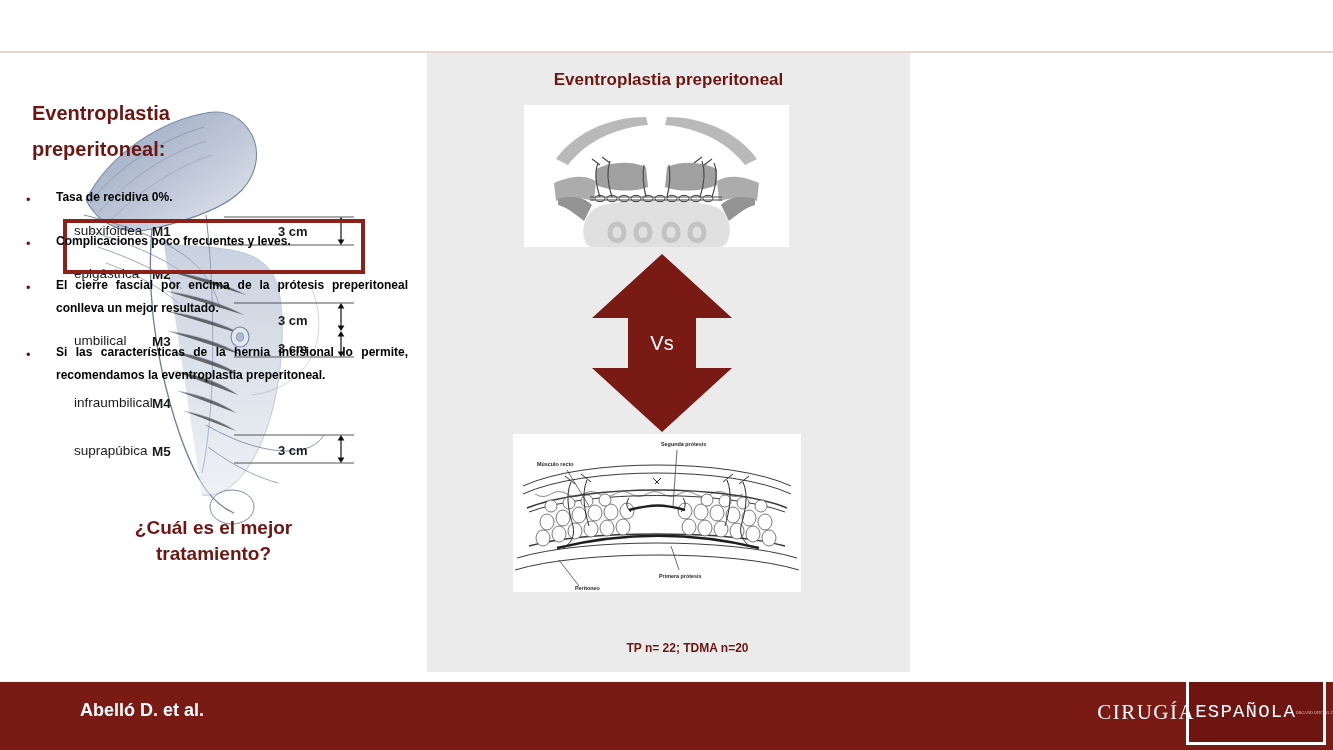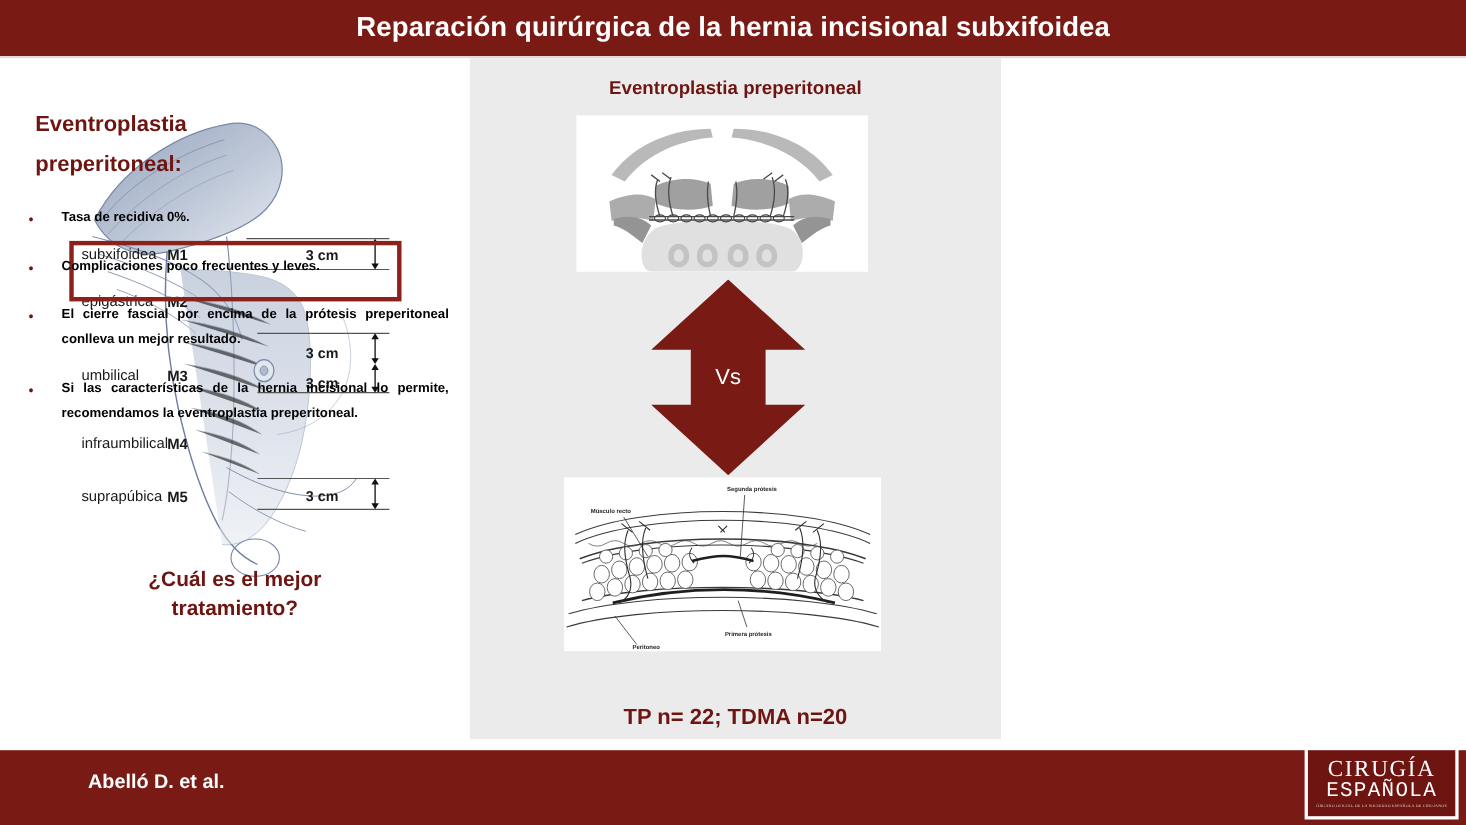--- a/index.html
+++ b/index.html
@@ -81,21 +81,21 @@
     background:#ffffff;overflow:hidden;
   }
   .fig-bottom svg{display:block;width:288px;height:158px;}
 
   .center-caption{
     position:absolute;left:427px;top:604px;width:483px;
     text-align:center;color:#6E1512;font-weight:bold;font-size:17px;
   }
   .center-stats{
     position:absolute;left:427px;top:641px;width:483px;
-    text-align:center;color:#6E1512;font-weight:bold;font-size:20px;
+    text-align:center;color:#6E1512;font-weight:bold;font-size:12px;padding-left:19px;
   }
 
   
   .right-col{position:absolute;left:910px;top:53px;width:423px;height:619px;background:#fff;}
   .right-title{
     position:absolute;left:32px;top:95px;width:370px;
     color:#6E1512;font-weight:bold;font-size:20px;line-height:36px;
   }
   .bullets{
     position:absolute;left:26px;top:186px;width:382px;
@@ -120,21 +120,21 @@
   .footer-author{
     position:absolute;left:32px;top:700px;
     color:#ffffff;font-weight:bold;font-size:18px;margin-left:48px;
   }
   .logo-box{
     position:absolute;left:1186px;top:679px;width:140px;height:66px;
     background:#ffffff;padding:3px;box-sizing:border-box;
   }
   .logo-inner{
     width:100%;height:100%;background:#6E1512;
-    display:flex;flex-direction:column;align-items:center;justify-content:center;
+    display:flex;align-items:center;justify-content:center;
     box-sizing:border-box;padding:4px 0;
   }
   .logo-line1{
     color:#ffffff;font-family:"Liberation Serif", serif;
     font-size:21px;letter-spacing:1.5px;line-height:21px;font-weight:normal;
   }
   .logo-line2{
     color:#ffffff;font-family:Liberation Mono, monospace;
     font-size:19px;letter-spacing:1.2px;line-height:20px;font-weight:normal;
   }
@@ -145,23 +145,20 @@
   }
 
   
   .fig-label{font-family:"Liberation Sans", sans-serif;}
 </style>
 </head>
 <body>
 
 <div class="slide">
 
-  <div class="header">
-    <div class="header-title">Reparación quirúrgica de la hernia incisional subxifoidea</div>
-  </div>
   <div class="header-underline"></div>
 
   <div class="center-panel"></div>
 
   <div class="left-col"></div>
 
   <div class="anatomy-fig">
     <svg viewBox="0 0 360 440" xmlns="http://www.w3.org/2000/svg">
       <defs>
         <linearGradient id="muscleGrad" x1="0" y1="0" x2="1" y2="1">

